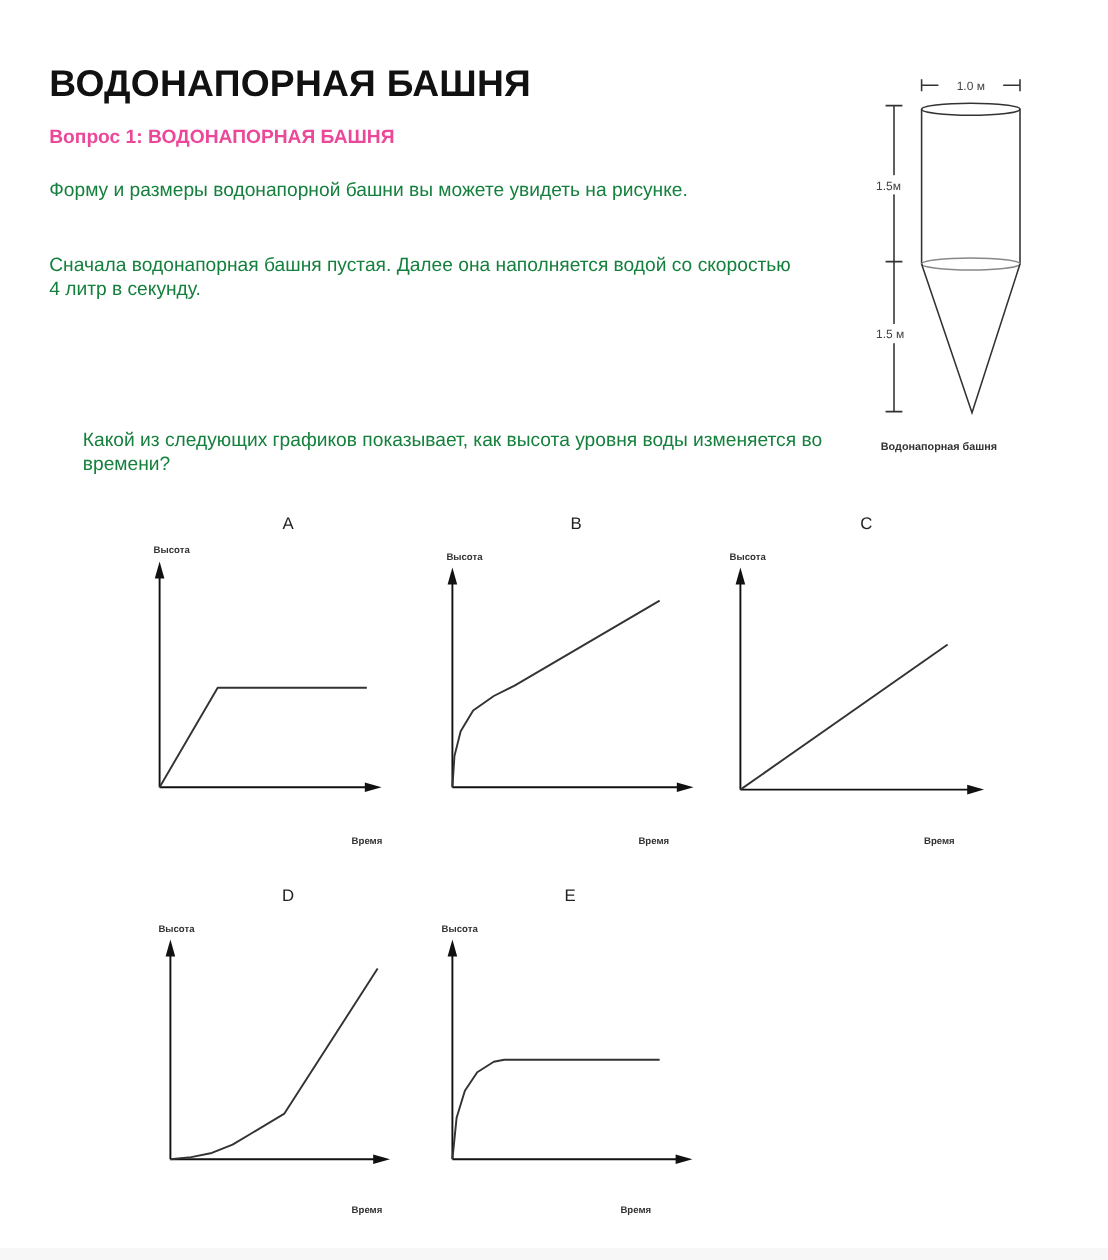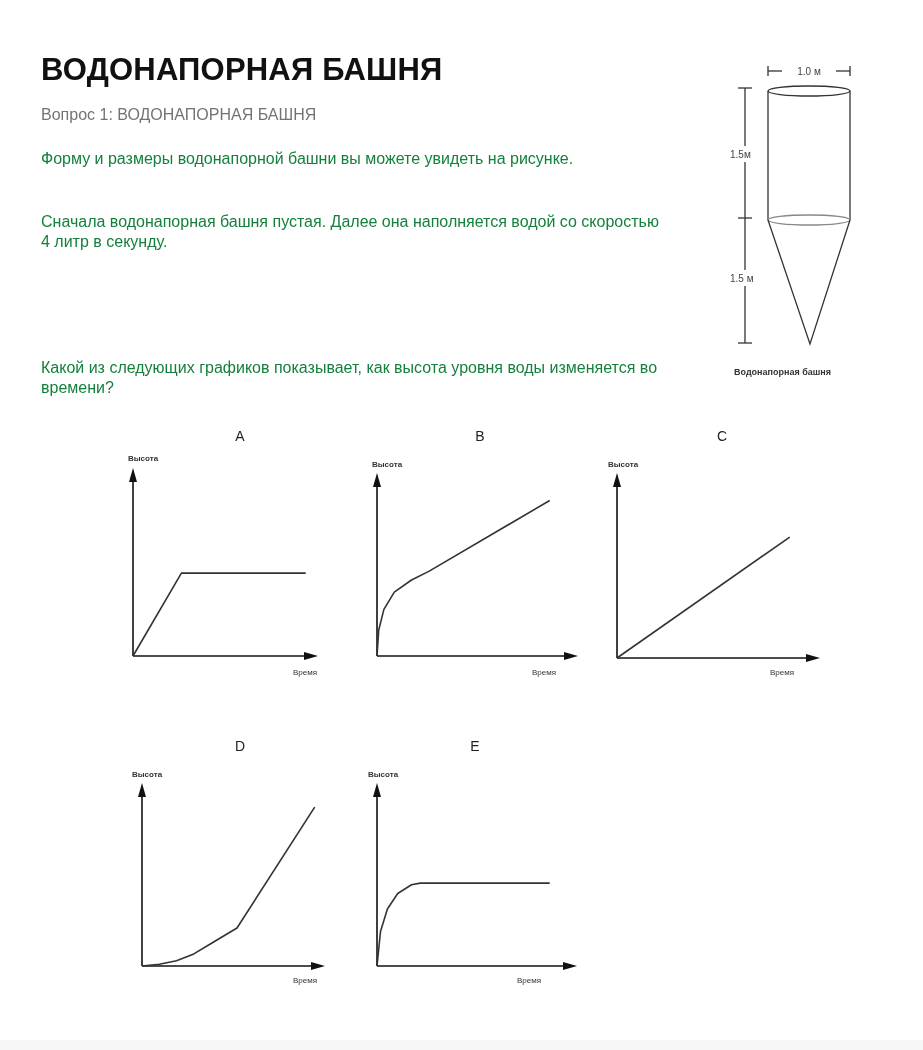--- a/index.html
+++ b/index.html
@@ -1,32 +1,32 @@
 <!DOCTYPE html>
 <html><head>
 <meta charset="utf-8">
 <style>
   html, body { margin: 0; padding: 0; background: #ffffff; }
   body { width: 923px; height: 1050px; position: relative; overflow: hidden;
          font-family: "Liberation Sans", sans-serif; color: #111; }
   .page { position: absolute; left: 0; top: 0; width: 923px; height: 1040px; background: #fff; }
   .footer-strip { position: absolute; left: 0; top: 1040px; width: 923px; height: 10px; background: #f7f7f7; }
   .title { position: absolute; left: 41px; top: 52px; font-size: 31px; font-weight: bold; letter-spacing: 0.2px; color: #111; }
-  .subtitle { position: absolute; left: 41px; top: 106px; font-size: 16px; font-weight: normal; color: #737373; }
+  .subtitle { position: absolute; left: 41px; top: 106px; font-size: 16px; font-weight: bold; color: #ec4899; }
   .para { position: absolute; left: 41px; width: 620px; font-size: 16px; line-height: 20px; color: #15803d; }
   .p1 { top: 149px; }
   .p2 { top: 212px; }
-  .p3 { top: 358px; }
+  .p3 { top: 358px; margin-left: 28px; }
   .tower { position: absolute; left: 720px; top: 58px; width: 170px; height: 330px; }
   .tower-caption { position: absolute; left: 734px; top: 367px; font-size: 9px; font-weight: bold; color: #333; }
   .graph { position: absolute; width: 230px; height: 270px; }
   .graph svg { position: absolute; left: 0; top: 0; overflow: visible; }
   .g-letter { position: absolute; font-size: 14px; color: #222; width: 30px; text-align: center; }
   .g-ylabel { position: absolute; font-size: 8px; font-weight: bold; color: #333; }
-  .g-xlabel { position: absolute; font-size: 8px; font-weight: normal; color: #333; }
+  .g-xlabel { position: absolute; font-size: 8px; font-weight: bold; color: #333; margin-top: 28px; }
 </style>
 </head>
 <body>
 
 <div class="page">
   <div class="title">ВОДОНАПОРНАЯ БАШНЯ</div>
   <div class="subtitle">Вопрос 1: ВОДОНАПОРНАЯ БАШНЯ</div>
   <div class="para p1">Форму и размеры водонапорной башни вы можете увидеть на рисунке.</div>
   <div class="para p2">Сначала водонапорная башня пустая. Далее она наполняется водой со скоростью 4 литр в секунду.</div>
   <div class="para p3">Какой из следующих графиков показывает, как высота уровня воды изменяется во времени?</div>

